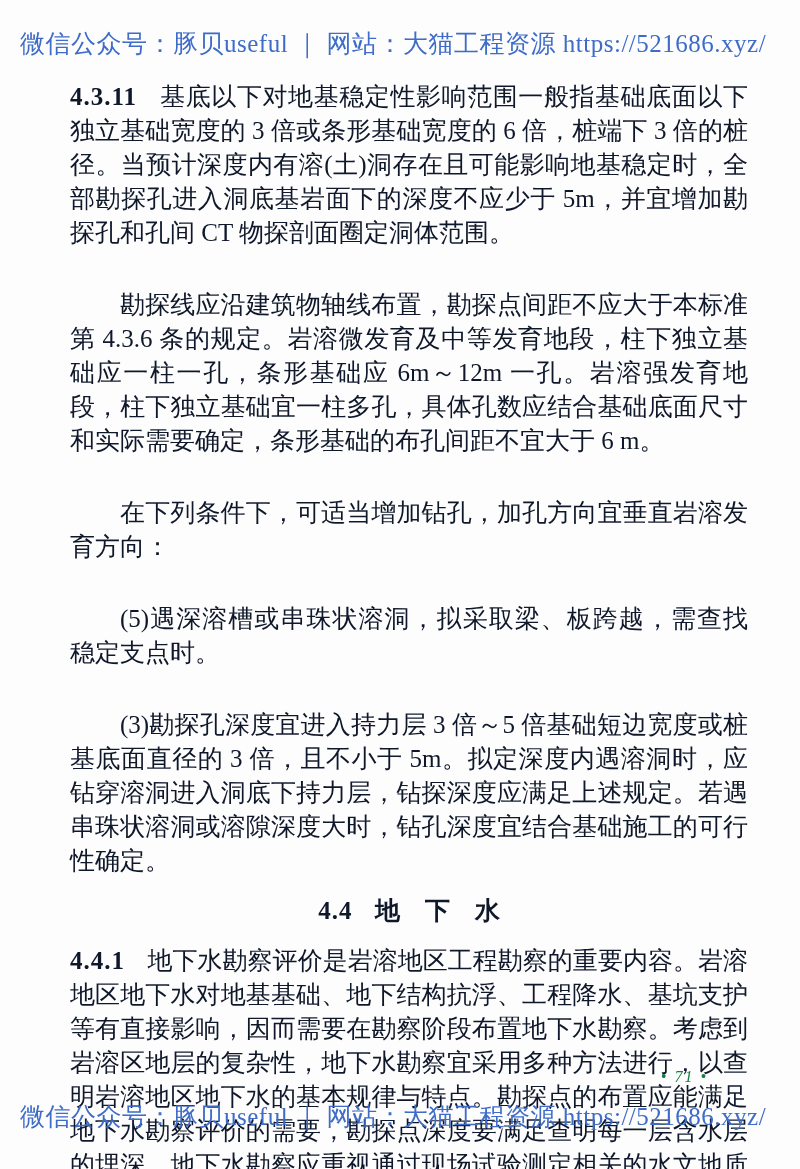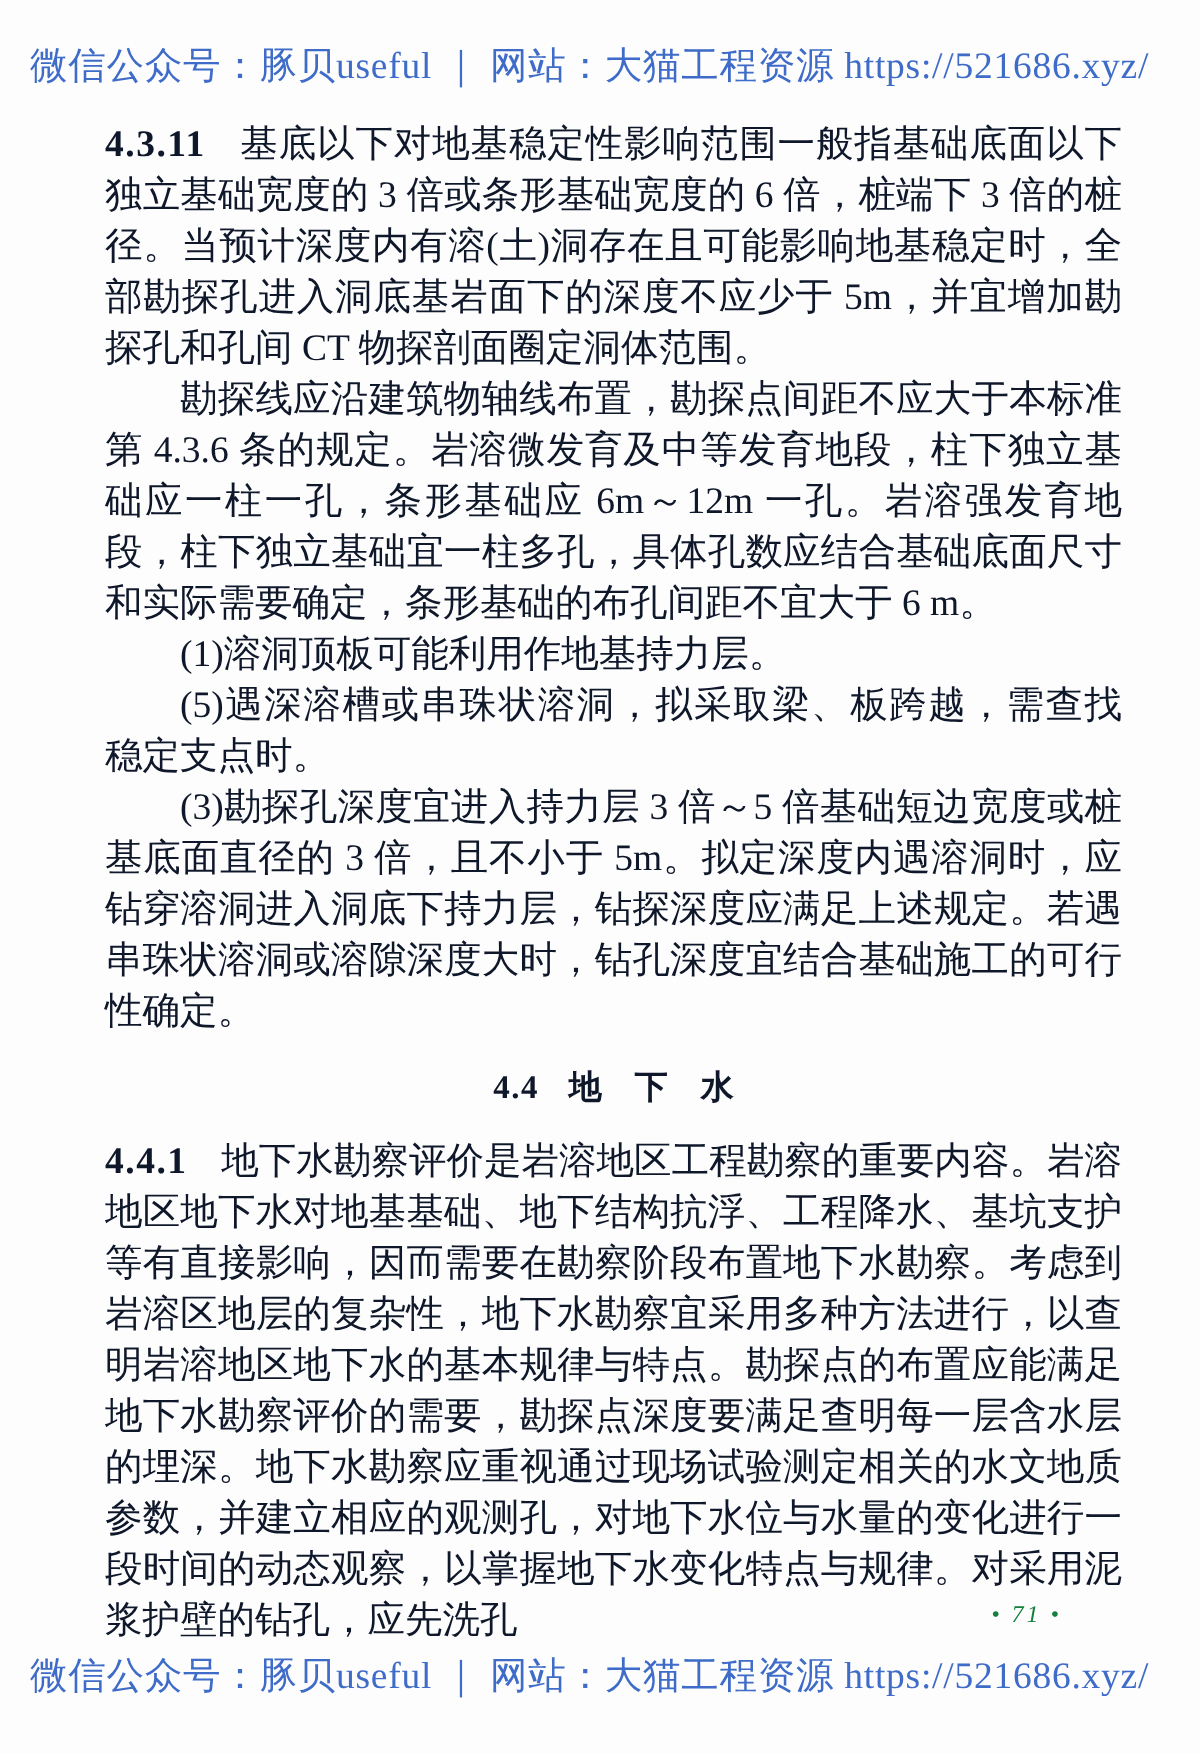--- a/index.html
+++ b/index.html
@@ -30,29 +30,29 @@
     position: absolute;
     top: 80px; left: 70px;
     width: 678px;
     color: #0f172a;
     font-size: 25px;
     line-height: 34px;
     text-align: justify;
     text-justify: inter-character;
   }
   .content p { margin: 0; }
-  .para.indent { text-indent: 2em; }
+  .para.indent { text-indent: 2em; margin-top: 38px; }
   .clause-num {
     font-weight: bold;
     margin-right: 0.9em;
     letter-spacing: 1px;
   }
   .section-heading {
     margin: 16px 0;
-    font-size: 22px;
+    font-size: 25px;
     font-weight: bold;
     text-align: center;
     line-height: 34px;
     text-indent: 0;
   }
   .section-heading .sec-num { margin-right: 0.9em; letter-spacing: 1px; }
   .page-number {
     position: absolute;
     top: 1068px;
     right: 92px;
@@ -68,22 +68,22 @@
 <div class="page">
 
   <div class="watermark header">微信公众号：豚贝useful ｜ 网站：大猫工程资源 https://521686.xyz/</div>
 
   <div class="content">
 
     <p class="para"><span class="clause-num">4.3.11</span><span>基底以下对地基稳定性影响范围一般指基础底面以下独立基础宽度的 3 倍或条形基础宽度的 6 倍，桩端下 3 倍的桩径。当预计深度内有溶(土)洞存在且可能影响地基稳定时，全部勘探孔进入洞底基岩面下的深度不应少于 5m，并宜增加勘探孔和孔间 CT 物探剖面圈定洞体范围。</span></p>
 
     <p class="para indent">勘探线应沿建筑物轴线布置，勘探点间距不应大于本标准第 4.3.6 条的规定。岩溶微发育及中等发育地段，柱下独立基础应一柱一孔，条形基础应 6m～12m 一孔。岩溶强发育地段，柱下独立基础宜一柱多孔，具体孔数应结合基础底面尺寸和实际需要确定，条形基础的布孔间距不宜大于 6 m。</p>
 
+    <p class="para indent">在下列条件下，可适当增加钻孔，加孔方向宜垂直岩溶发育方向：</p>
 
-    <p class="para indent">(1)溶洞顶板可能利用作地基持力层。</p>
 
     <p class="para indent">(5)遇深溶槽或串珠状溶洞，拟采取梁、板跨越，需查找稳定支点时。</p>
 
     <p class="para indent">(3)勘探孔深度宜进入持力层 3 倍～5 倍基础短边宽度或桩基底面直径的 3 倍，且不小于 5m。拟定深度内遇溶洞时，应钻穿溶洞进入洞底下持力层，钻探深度应满足上述规定。若遇串珠状溶洞或溶隙深度大时，钻孔深度宜结合基础施工的可行性确定。</p>
 
     <h2 class="section-heading"><span class="sec-num">4.4</span><span class="sec-title">地　下　水</span></h2>
 
     <p class="para"><span class="clause-num">4.4.1</span><span>地下水勘察评价是岩溶地区工程勘察的重要内容。岩溶地区地下水对地基基础、地下结构抗浮、工程降水、基坑支护等有直接影响，因而需要在勘察阶段布置地下水勘察。考虑到岩溶区地层的复杂性，地下水勘察宜采用多种方法进行，以查明岩溶地区地下水的基本规律与特点。勘探点的布置应能满足地下水勘察评价的需要，勘探点深度要满足查明每一层含水层的埋深。地下水勘察应重视通过现场试验测定相关的水文地质参数，并建立相应的观测孔，对地下水位与水量的变化进行一段时间的动态观察，以掌握地下水变化特点与规律。对采用泥浆护壁的钻孔，应先洗孔</span></p>
 
   </div>

